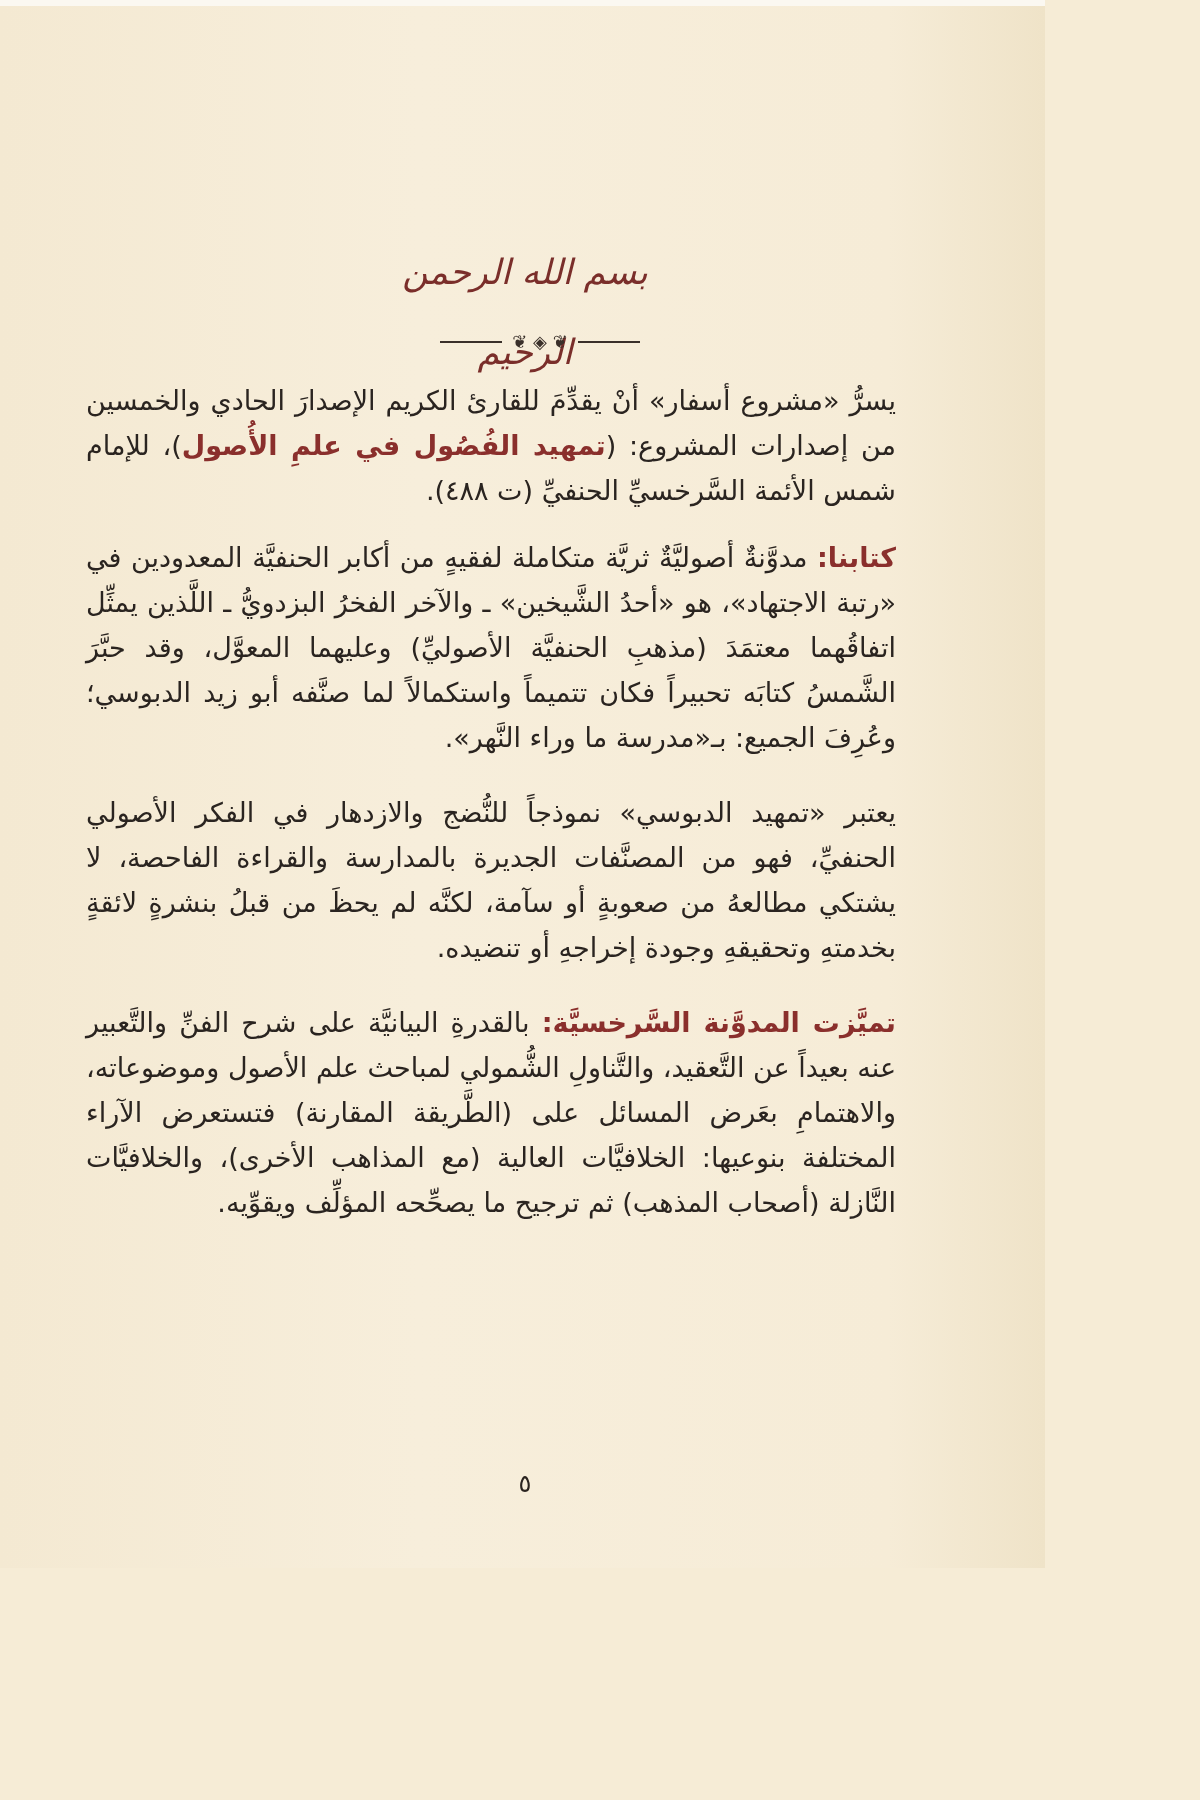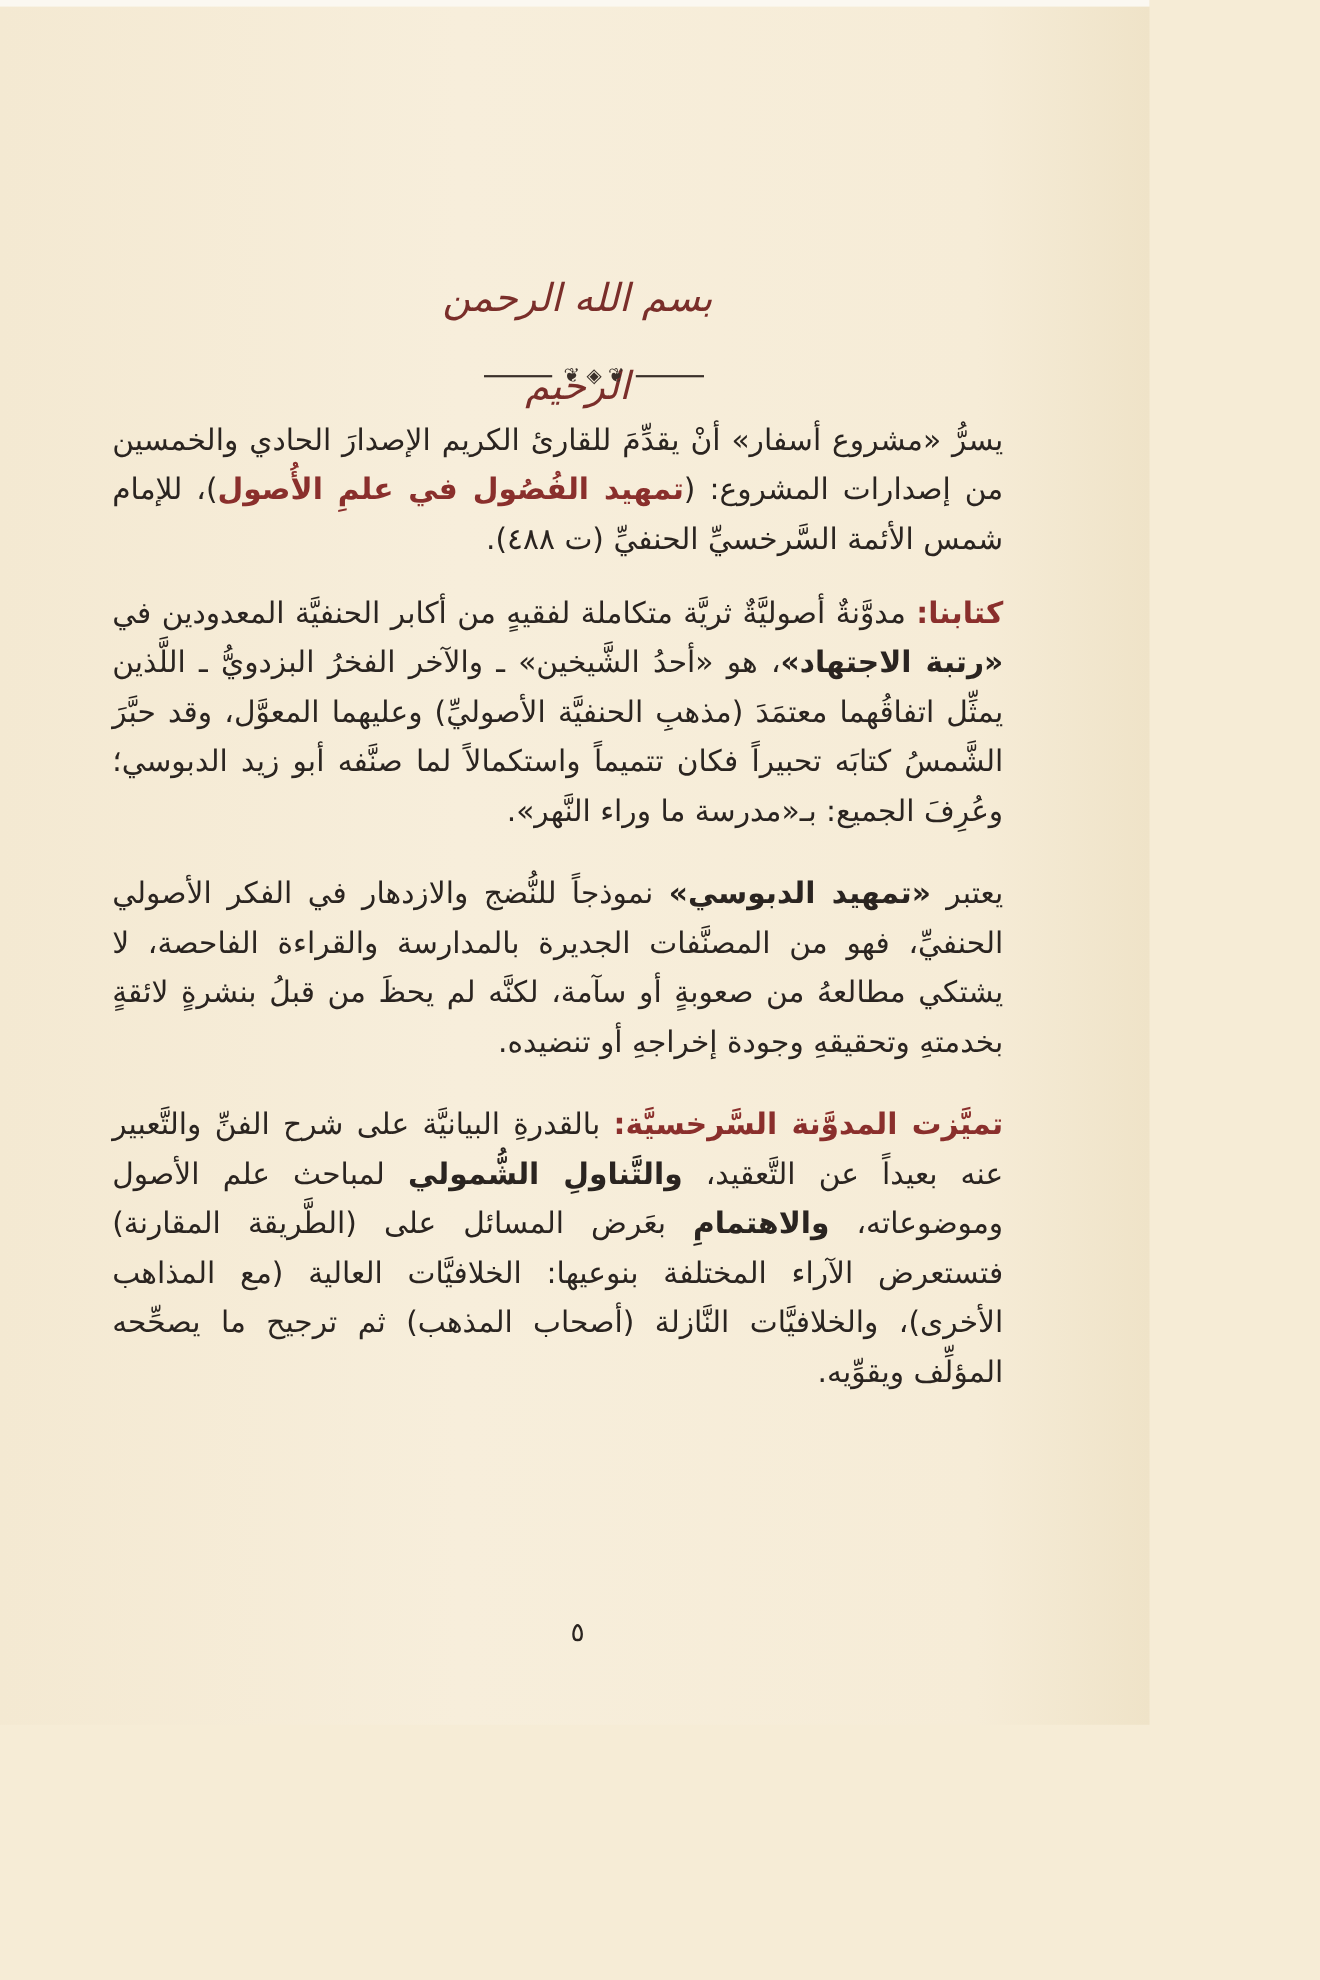--- a/index.html
+++ b/index.html
@@ -4,25 +4,25 @@
 <style>
   html,body{margin:0;padding:0;}
   body{width:1045px;height:1568px;background:#f6ecd6;position:relative;overflow:hidden;font-family:"DejaVu Serif",serif;color:#2a2420;}
   .page{position:absolute;left:0;top:0;width:1045px;height:1568px;background:linear-gradient(90deg,#f4e9d2 0%,#f7eedb 40%,#f6ecd7 85%,#efe3c8 100%);}
   .topedge{position:absolute;left:0;top:0;width:1045px;height:6px;background:#fbf8f1;}
   .bism{position:absolute;left:400px;top:232px;width:250px;height:80px;direction:rtl;text-align:center;font-family:"DejaVu Sans",sans-serif;font-size:35px;color:#7a2e2a;line-height:80px;letter-spacing:2px;font-style:italic;}
   .orn{position:absolute;left:440px;top:330px;width:200px;height:24px;}
   .orn .line{position:absolute;top:11px;height:1.5px;background:#3a302a;width:62px;}
   .orn .l{left:0;} .orn .r{right:0;}
   .orn .knot{position:absolute;left:62px;top:0;width:76px;height:24px;text-align:center;font-size:18px;line-height:24px;color:#3a302a;}
-  .text{position:absolute;left:102px;top:378px;width:810px;direction:rtl;font-family:"DejaVu Sans",sans-serif;font-size:27px;line-height:45px;text-align:justify;}
+  .text{position:absolute;left:86px;top:378px;width:810px;direction:rtl;font-family:"DejaVu Sans",sans-serif;font-size:27px;line-height:45px;text-align:justify;}
   .para{margin:0 0 30px 0;text-align-last:right;}
   .para.p1{margin-bottom:22px;}
   .hl{color:#8a2f2c;font-weight:bold;}
-  .bold{font-weight:bold;}
+  .bold{font-weight:normal;}
   .pagenum{position:absolute;left:510px;top:1470px;width:30px;text-align:center;font-family:"DejaVu Sans",sans-serif;font-size:24px;color:#2a2420;}
 </style>
 </head>
 <body>
 
 <div class="page">
   <div class="topedge"></div>
 
   <div class="bism">بسم الله الرحمن الرحيم</div>
 

